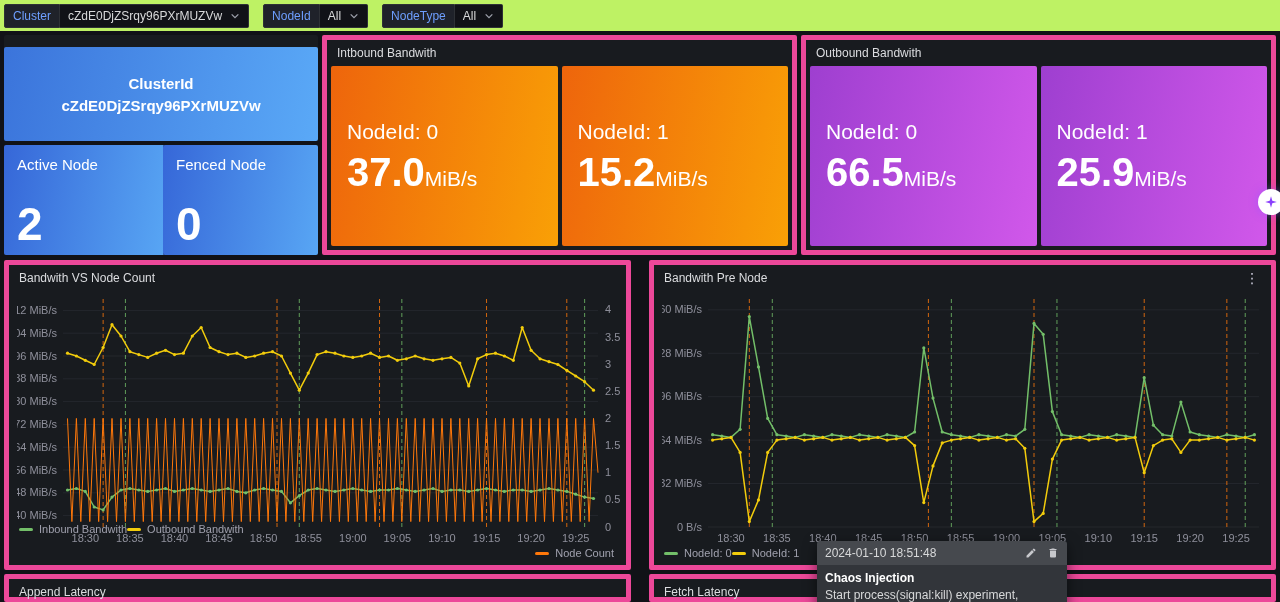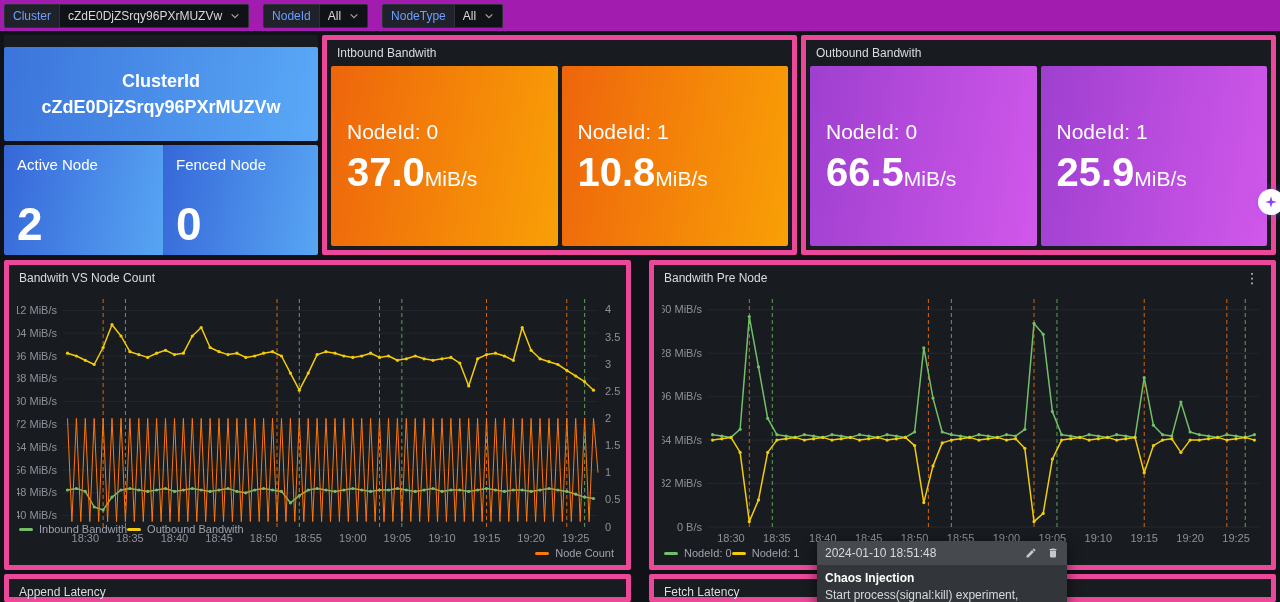--- a/index.html
+++ b/index.html
@@ -7,38 +7,38 @@
   body {
     background:#111217;
     font-family:"Liberation Sans", sans-serif;
     color:#ccccdc;
     position:relative;
     overflow:hidden;
   }
   svg { font-family:inherit; display:block; }
 
   
-  .topbar { position:absolute; top:0; left:0; right:0; height:31px; display:flex; align-items:center; padding:0 4px; gap:14px; background:#a21caf; }
+  .topbar { position:absolute; top:0; left:0; right:0; height:31px; display:flex; align-items:center; padding:0 4px; gap:14px; background:#bef264; }
   .var-group { display:flex; align-items:stretch; height:24px; font-size:12px; }
   .var-label { background:#1f222a; border:1px solid #2e3136; color:#6e9fff; padding:0 8px; display:flex; align-items:center; border-radius:2px 0 0 2px; font-weight:500; }
   .var-value { background:#111217; border:1px solid #2e3136; border-left:none; border-radius:0 2px 2px 0; display:flex; align-items:center; gap:8px; padding:0 8px; color:#d8d9da; cursor:pointer; }
   .chev { width:10px; height:10px; }
 
   
   .panel { position:absolute; background:#181b1f; border:5px solid #ec4899; border-radius:2px; }
   .panel-header { height:26px; display:flex; align-items:center; padding:0 8px 0 10px; font-size:12px; font-weight:500; color:#dcdde0; }
   .kebab { margin-left:auto; color:#ccccdc; font-size:14px; line-height:1; cursor:pointer; padding:0 4px; }
 
   
   .grad-blue   { background:linear-gradient(100deg,#3667d8,#58a6f4); }
   .grad-blue2  { background:linear-gradient(100deg,#3b74db,#5aa9f7); }
   .grad-orange { background:linear-gradient(100deg,#ee650c,#f9a006); }
   .grad-purple { background:linear-gradient(100deg,#9e3fd0,#d158ea); }
 
-  .cluster-box { position:absolute; inset:0; border-radius:2px; display:flex; flex-direction:column; align-items:center; justify-content:center; gap:5px; font-size:18px; font-weight:700; color:#fff;margin-top:12px; }
+  .cluster-box { position:absolute; inset:0; border-radius:2px; display:flex; flex-direction:column; align-items:center; justify-content:center; gap:5px; font-size:15px; font-weight:700; color:#fff;margin-top:12px; }
   .mini-stat { position:absolute; inset:0; border-radius:2px; padding:11px 13px 10px; display:flex; flex-direction:column; justify-content:space-between; color:#fff; }
   .mini-title { font-size:15px; }
   .mini-value { font-size:46px; font-weight:700; line-height:0.9; }
 
   .stat-row { position:absolute; top:26px; left:4px; right:4px; bottom:4px; display:flex; gap:4px; }
   .stat-box { flex:1; border-radius:2px; display:flex; flex-direction:column; justify-content:center; padding-left:16px; color:#fff; }
   .stat-label { font-size:21px; margin-bottom:8px; }
   .stat-value { font-size:40px; font-weight:700; line-height:1; display:flex; align-items:baseline; }
   .stat-unit { font-size:21px; font-weight:500; }
 
@@ -133,21 +133,21 @@
     <div class="stat-box grad-orange">
       <div class="stat-label">NodeId: 0</div>
       <div class="stat-value">
         <span>37.0</span>
         <span class="stat-unit">MiB/s</span>
       </div>
     </div>
     <div class="stat-box grad-orange">
       <div class="stat-label">NodeId: 1</div>
       <div class="stat-value">
-        <span>10.8</span>
+        <span>15.2</span>
         <span class="stat-unit">MiB/s</span>
       </div>
     </div>
   </div>
 </div>
 
 <div class="panel" id="p-outbound">
   <div class="panel-header">
     <span>Outbound Bandwith</span>
   </div>

